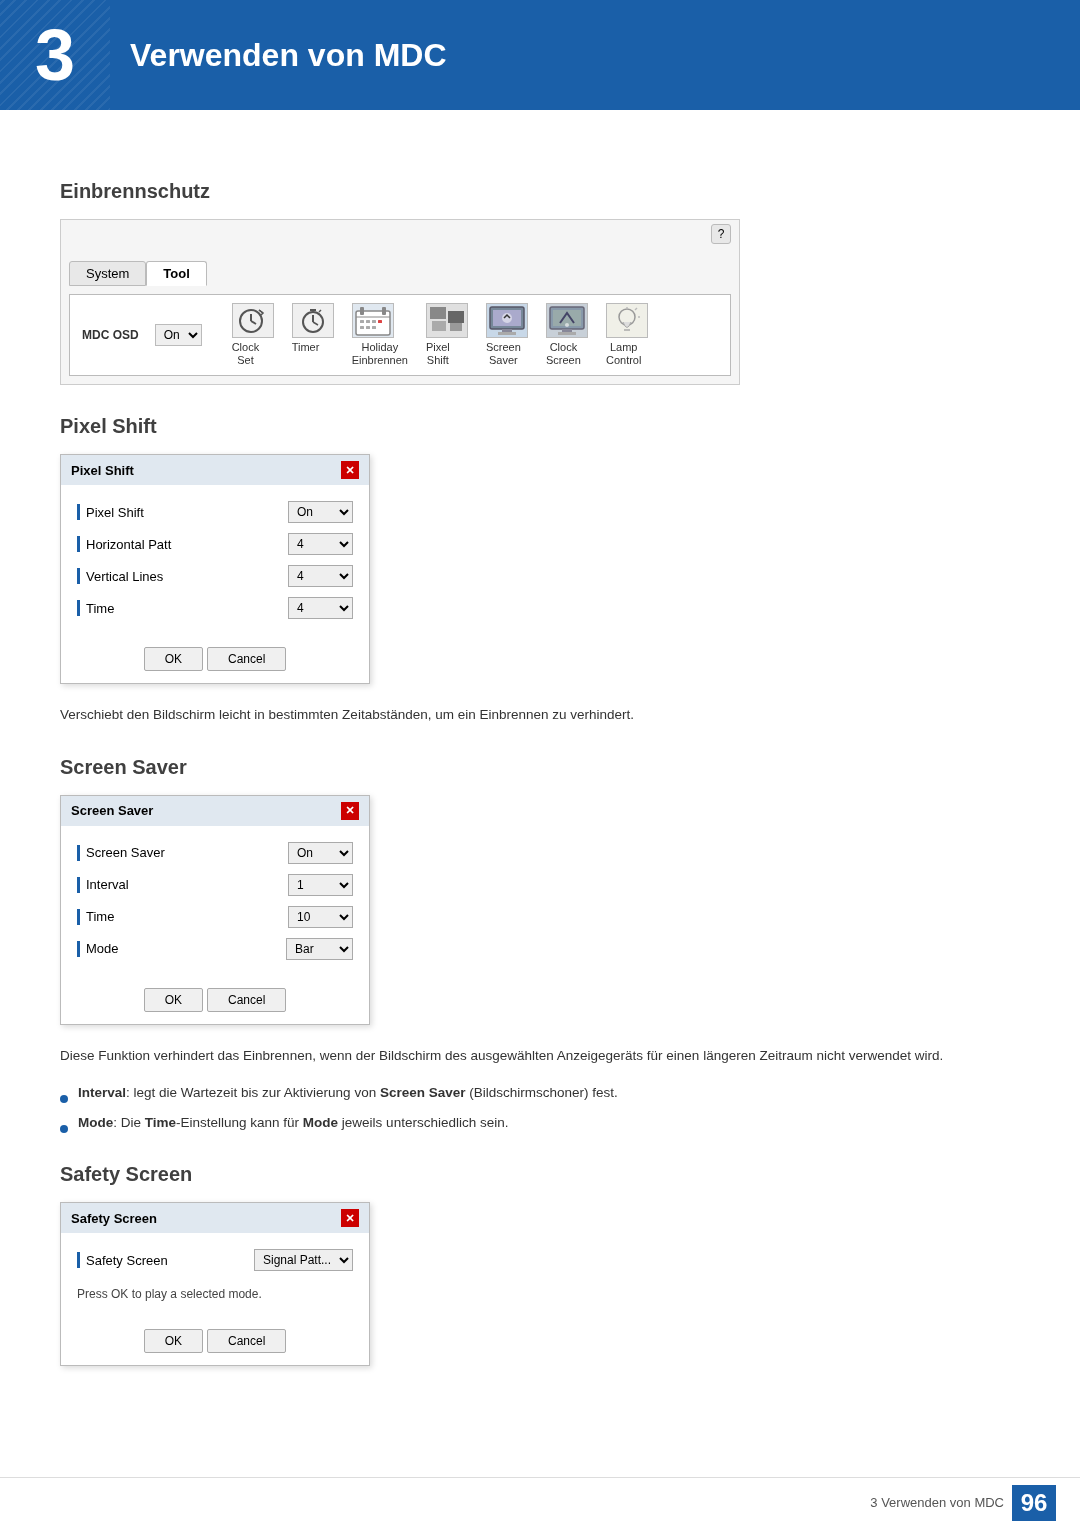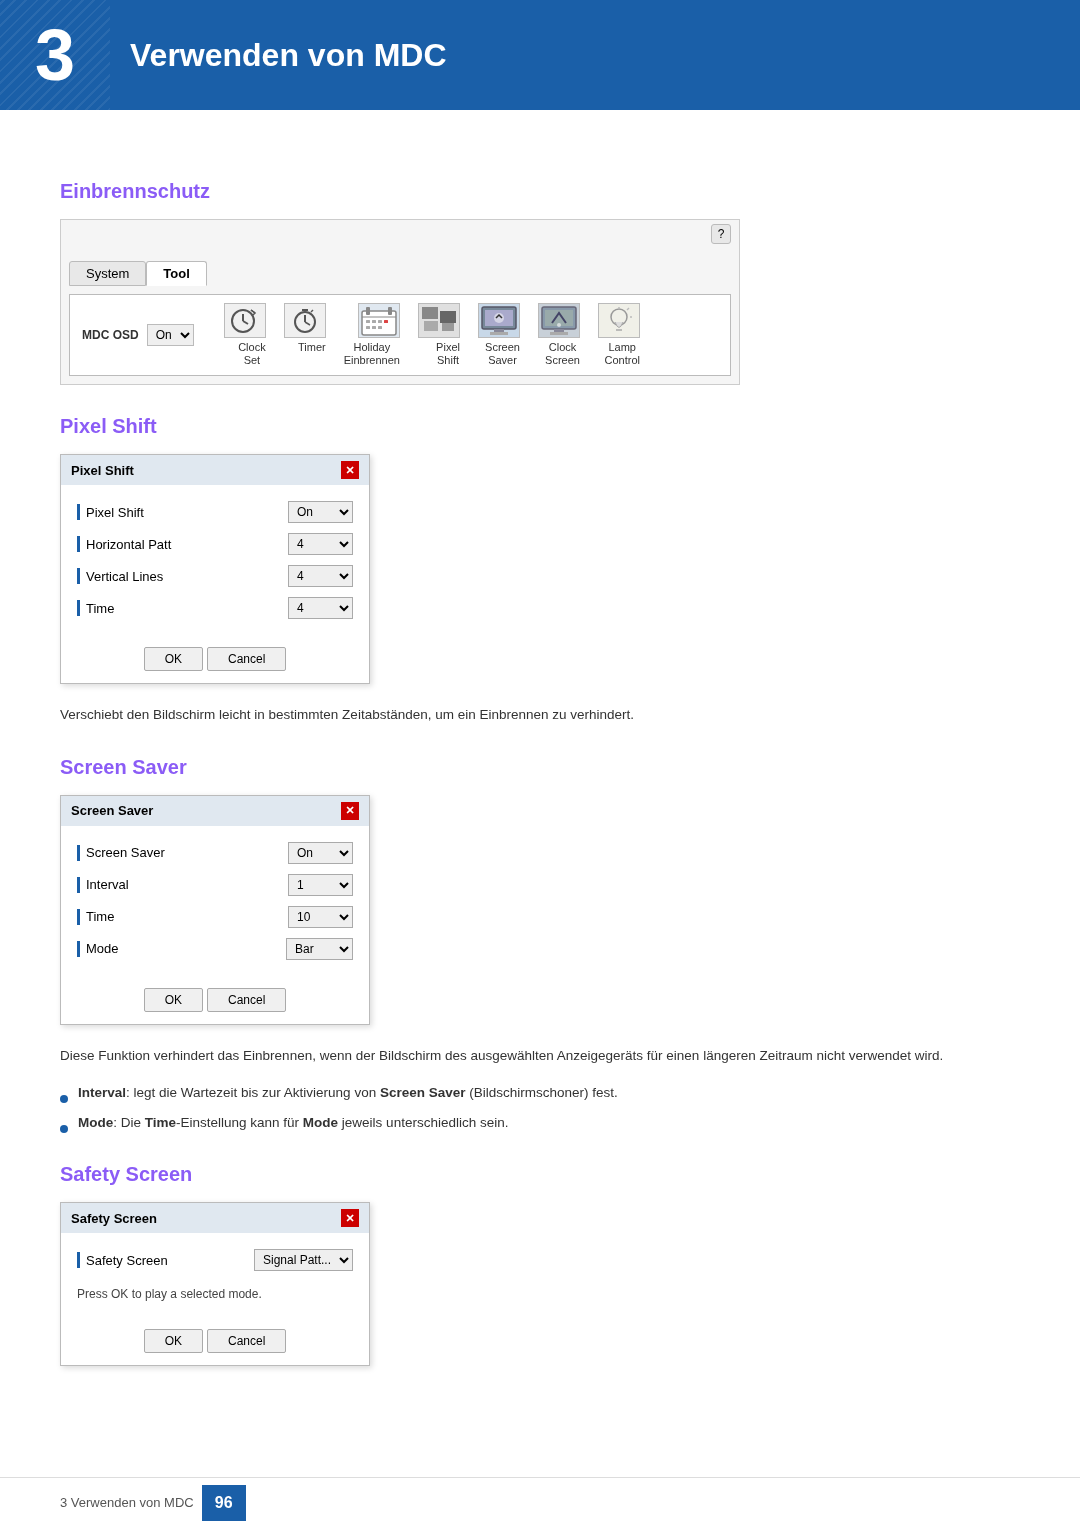--- a/index.html
+++ b/index.html
@@ -56,21 +56,21 @@
       padding-left: 20px;
     }
 
     
     .content {
       padding: 40px 60px 60px 60px;
     }
 
     
     .section-heading {
-      color: #8b5cf6;
+      color: #404040;
       font-size: 20px;
       font-weight: bold;
       margin-bottom: 16px;
       margin-top: 30px;
     }
 
     
     .toolbar-panel {
       border: 1px solid #ccc;
       background: #f5f5f5;
@@ -103,36 +103,36 @@
       display: flex;
       align-items: center;
       gap: 20px;
     }
     .toolbar-mdc-label {
       font-size: 12px;
       color: #333;
       font-weight: bold;
       display: flex;
       align-items: center;
-      gap: 8px;
+      gap: 16px;
     }
     .toolbar-select {
       padding: 2px 4px;
       font-size: 12px;
       border: 1px solid #bbb;
     }
     .toolbar-icons {
       display: flex;
       gap: 18px;
       margin-left: 10px;
     }
     .toolbar-icon-item {
       display: flex;
       flex-direction: column;
-      align-items: flex-end;
+      align-items: flex-start;
       gap: 3px;
       cursor: pointer;
     }
     .toolbar-icon-img {
       width: 42px;
       height: 35px;
       background: #ddd;
       border: 1px solid #bbb;
       display: flex;
       align-items: center;
@@ -286,33 +286,34 @@
     
     .footer {
       position: absolute;
       bottom: 0;
       left: 0;
       right: 0;
       height: 50px;
       border-top: 1px solid #ddd;
       display: flex;
       align-items: center;
-      padding: 0 60px;
+      justify-content: flex-end;
+      padding: 0 24px;
     }
     .footer-page-info {
       display: flex;
       align-items: center;
       gap: 8px;
       font-size: 13px;
       color: #555;
     }
     .page-number-badge {
       background: #1a5fa8;
       color: white;
-      font-size: 16px;
+      font-size: 24px;
       font-weight: bold;
       width: 44px;
       height: 36px;
       display: flex;
       align-items: center;
       justify-content: center;
     }
   </style>
 </head>
 <body>

